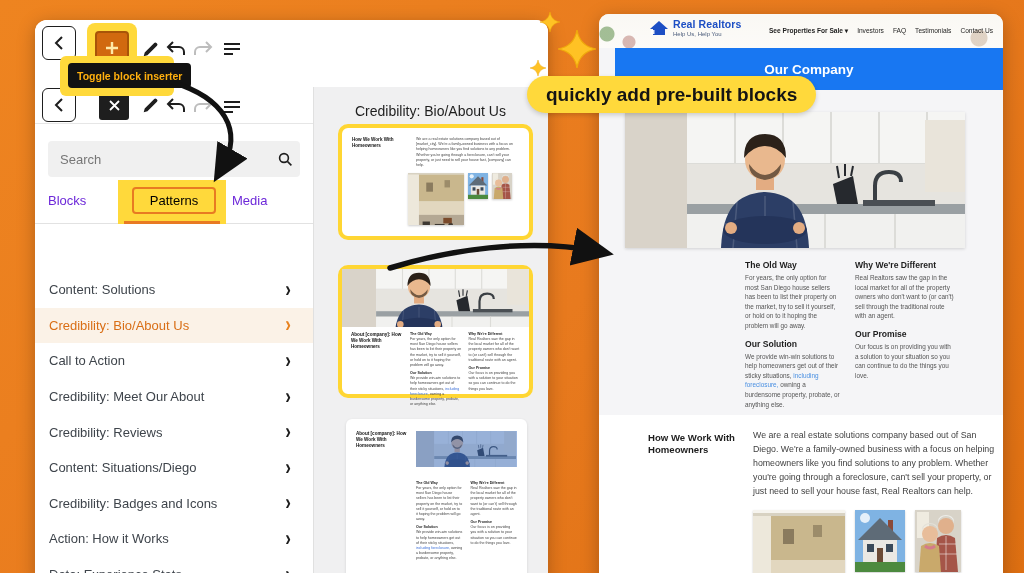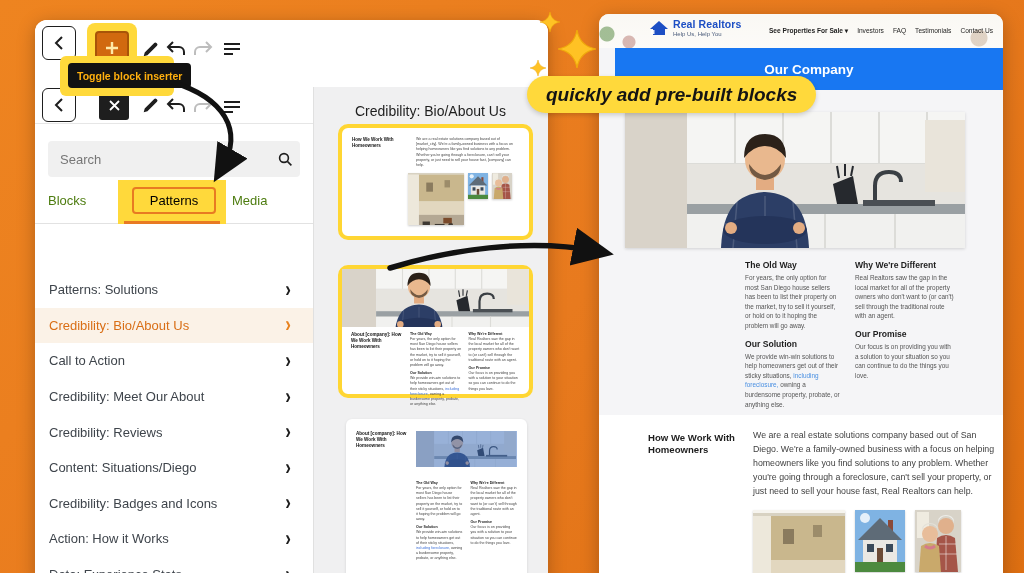--- a/index.html
+++ b/index.html
@@ -33,21 +33,21 @@
   .t2-back { top:1px !important; }
 
   .search-box { position:relative; margin:17px 13px 0 13px; height:36px; background:#F0F0F0; border-radius:4px;
                 display:flex; align-items:center; }
   .search-box input { flex:1; border:none; background:transparent; outline:none; padding:0 12px;
                       font-size:13px; color:#1e1e1e; font-family:"Liberation Sans", sans-serif; }
   .search-box input::placeholder { color:#767676; }
   .search-icon { width:30px; display:flex; justify-content:center; cursor:pointer; }
 
   .tabs { position:relative; height:44px; border-bottom:1px solid #E2E2E2; margin-top:3px; }
-  .tab { position:absolute; top:0; height:40px; display:flex; align-items:center; font-size:13px; color:#4d7c0f; cursor:pointer; }
+  .tab { position:absolute; top:0; height:40px; display:flex; align-items:center; font-size:13px; color:#6d28d9; cursor:pointer; }
   .tab-blocks { left:13px; }
   .tab-media  { left:197px; }
   .patterns-halo { position:absolute; left:83px; top:0; width:108px; height:44px; background:#FFD93B; cursor:pointer; }
   .patterns-box { position:absolute; left:14px; top:7px; right:10px; height:27px; border:2px solid #E87A22; border-radius:4px;
                   display:flex; align-items:center; justify-content:center; font-size:13px; color:#000000; }
   .patterns-underline { position:absolute; left:6px; right:6px; bottom:0; height:3px; background:#E87A22; }
 
   .pattern-list { position:absolute; left:0; right:0; top:185px; bottom:0; overflow:hidden; }
   .pl-row { height:35.6px; display:flex; align-items:center; justify-content:space-between;
             padding:0 22px 0 14px; font-size:13px; color:#3E444B; cursor:pointer; }
@@ -96,21 +96,21 @@
   .about-col p  { font-size:6.4px; color:#555; line-height:1.5; }
   .about-col h4 + p { margin-bottom:8px; }
   .blue-link { color:#4A90E2; }
   .how-h { position:absolute; left:49px; top:418px; width:105px; font-size:9.6px; font-weight:700; color:#1e1e1e; line-height:1.3; }
   .how-p { position:absolute; left:154px; top:414px; width:250px; font-size:8.8px; color:#3F3F3F; line-height:1.6; }
   .how-imgs { position:absolute; left:154px; top:496px; display:flex; gap:10px; align-items:flex-start; }
   .photo { box-shadow:0 1px 2px rgba(0,0,0,.2); display:block; }
 
   
   .callout { position:absolute; left:527px; top:76px; height:37px; padding:16px 19px; background:#FFD93B; border-radius:22px;
-             display:flex; align-items:center; z-index:40; box-shadow:0 2px 5px rgba(0,0,0,.18);font-style:italic; }
+             display:flex; align-items:center; z-index:40; box-shadow:0 2px 5px rgba(0,0,0,.18); }
   .callout span { font-size:19px; font-weight:600; color:#141414; white-space:nowrap; }
   .sparkle { position:absolute; z-index:41; }
   .arrows { position:absolute; inset:0; z-index:50; pointer-events:none; }
   .duotone-wrap { position:relative; }
   .duotone-wrap .tint { position:absolute; inset:0; background:rgba(60,110,190,.5); }
 </style>
 </head>
 <body>
 
 <svg width="0" height="0" style="position:absolute">
@@ -314,21 +314,21 @@
               </div>
             <div class="patterns-underline"></div>
           </div>
           <div class="tab tab-media">
               <span>Media</span>
             </div>
         </div>
 
         <div class="pattern-list">
           <div class="pl-row">
-              <span>Patterns: Solutions</span>
+              <span>Content: Solutions</span>
               <span class="chev">›</span>
             </div>
           <div class="pl-row active">
               <span>Credibility: Bio/About Us</span>
               <span class="chev">›</span>
             </div>
           <div class="pl-row">
               <span>Call to Action</span>
               <span class="chev">›</span>
             </div>

